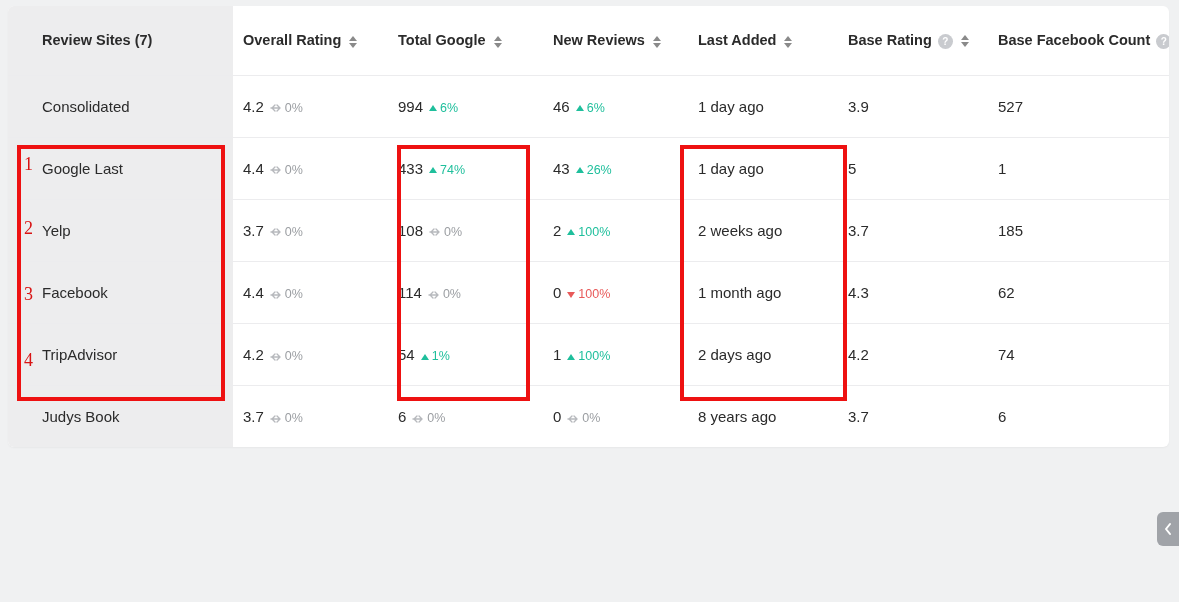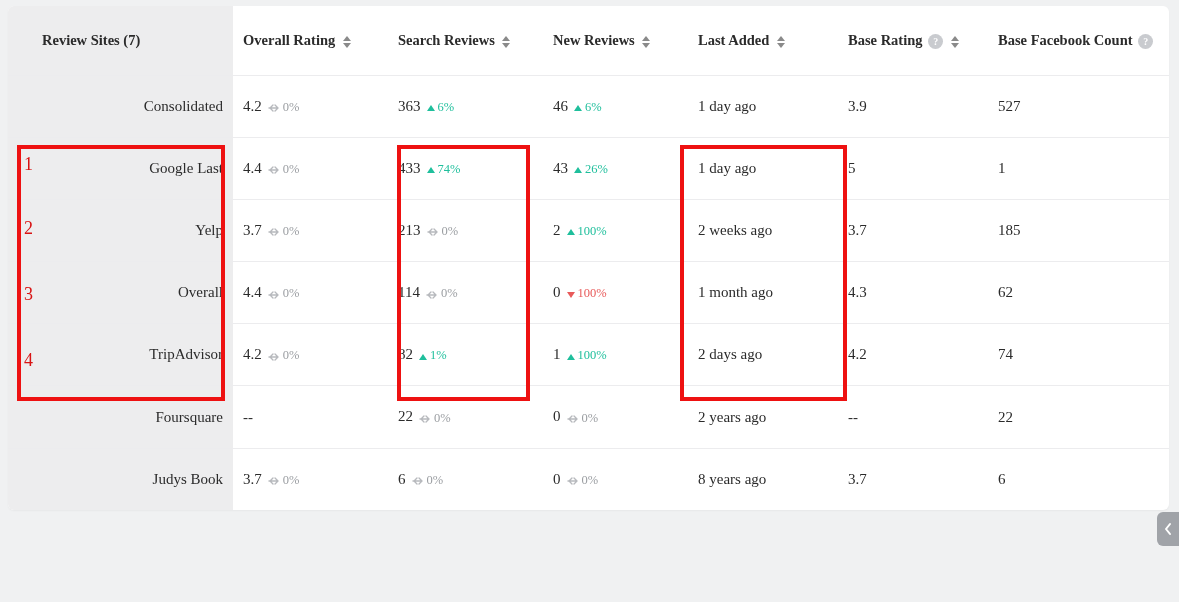--- a/index.html
+++ b/index.html
@@ -12,21 +12,20 @@
     height: 602px;
     overflow: hidden;
     position: relative;
   }
   .card {
     background: #fff;
     border-radius: 6px;
     margin: 6px 10px 0 8px;
     box-shadow: 0 1px 2px rgba(0,0,0,0.04);
     overflow: hidden;
-    font-family: Liberation Serif, serif;
   }
   table {
     width: 100%;
     border-collapse: collapse;
     table-layout: fixed;
   }
   col.c-site   { width: 225px; }
   col.c-overall{ width: 155px; }
   col.c-total  { width: 155px; }
   col.c-new    { width: 145px; }
@@ -52,21 +51,21 @@
     padding: 22px 10px;
     border-top: 1px solid #ececee;
     font-size: 15px;
     color: #2b2b2b;
     white-space: nowrap;
     text-align: left;
   }
   tbody td.site-cell {
     background: #ededee;
     padding-left: 34px;
-    text-align: right;
+    text-align: left;
     font-weight: 400;
   }
 
   .sort {
     display: inline-flex;
     flex-direction: column;
     vertical-align: middle;
     margin-left: 4px;
     line-height: 5px;
   }
@@ -170,21 +169,21 @@
           <span>Review Sites (7)</span>
         </th>
         <th class="center">
           <span>Overall Rating</span>
           <span class="sort">
               <span class="up"></span>
               <span class="down"></span>
             </span>
         </th>
         <th class="center">
-          <span>Search Reviews</span>
+          <span>Total Google</span>
           <span class="sort">
               <span class="up"></span>
               <span class="down"></span>
             </span>
         </th>
         <th class="center">
           <span>New Reviews</span>
           <span class="sort">
               <span class="up"></span>
               <span class="down"></span>
@@ -211,21 +210,21 @@
           
         </th>
       </tr>
     </thead>
     <tbody id="tbody">
         <tr>
           <td class="site-cell">Consolidated</td>
           <td><span class="value">4.2</span><span class="delta flat"><svg width="12" height="8" viewBox="0 0 12 8" fill="none">
                 <path d="M1 4 H9 M7 1 L10 4 L7 7 M5 7 L2 4 L5 1" stroke="#b7b9bd" stroke-width="1.4" stroke-linecap="round" stroke-linejoin="round"></path>
               </svg><span class="txt">0%</span></span></td>
-          <td><span class="value">363</span><span class="delta up"><span class="tri"></span><span class="txt">6%</span></span></td>
+          <td><span class="value">994</span><span class="delta up"><span class="tri"></span><span class="txt">6%</span></span></td>
           <td><span class="value">46</span><span class="delta up"><span class="tri"></span><span class="txt">6%</span></span></td>
           <td>1 day ago</td>
           <td>3.9</td>
           <td>527</td>
         </tr>
         <tr>
           <td class="site-cell">Google Last</td>
           <td><span class="value">4.4</span><span class="delta flat"><svg width="12" height="8" viewBox="0 0 12 8" fill="none">
                 <path d="M1 4 H9 M7 1 L10 4 L7 7 M5 7 L2 4 L5 1" stroke="#b7b9bd" stroke-width="1.4" stroke-linecap="round" stroke-linejoin="round"></path>
               </svg><span class="txt">0%</span></span></td>
@@ -233,64 +232,51 @@
           <td><span class="value">43</span><span class="delta up"><span class="tri"></span><span class="txt">26%</span></span></td>
           <td>1 day ago</td>
           <td>5</td>
           <td>1</td>
         </tr>
         <tr>
           <td class="site-cell">Yelp</td>
           <td><span class="value">3.7</span><span class="delta flat"><svg width="12" height="8" viewBox="0 0 12 8" fill="none">
                 <path d="M1 4 H9 M7 1 L10 4 L7 7 M5 7 L2 4 L5 1" stroke="#b7b9bd" stroke-width="1.4" stroke-linecap="round" stroke-linejoin="round"></path>
               </svg><span class="txt">0%</span></span></td>
-          <td><span class="value">213</span><span class="delta flat"><svg width="12" height="8" viewBox="0 0 12 8" fill="none">
+          <td><span class="value">108</span><span class="delta flat"><svg width="12" height="8" viewBox="0 0 12 8" fill="none">
                 <path d="M1 4 H9 M7 1 L10 4 L7 7 M5 7 L2 4 L5 1" stroke="#b7b9bd" stroke-width="1.4" stroke-linecap="round" stroke-linejoin="round"></path>
               </svg><span class="txt">0%</span></span></td>
           <td><span class="value">2</span><span class="delta up"><span class="tri"></span><span class="txt">100%</span></span></td>
           <td>2 weeks ago</td>
           <td>3.7</td>
           <td>185</td>
         </tr>
         <tr>
-          <td class="site-cell">Overall</td>
+          <td class="site-cell">Facebook</td>
           <td><span class="value">4.4</span><span class="delta flat"><svg width="12" height="8" viewBox="0 0 12 8" fill="none">
                 <path d="M1 4 H9 M7 1 L10 4 L7 7 M5 7 L2 4 L5 1" stroke="#b7b9bd" stroke-width="1.4" stroke-linecap="round" stroke-linejoin="round"></path>
               </svg><span class="txt">0%</span></span></td>
           <td><span class="value">114</span><span class="delta flat"><svg width="12" height="8" viewBox="0 0 12 8" fill="none">
                 <path d="M1 4 H9 M7 1 L10 4 L7 7 M5 7 L2 4 L5 1" stroke="#b7b9bd" stroke-width="1.4" stroke-linecap="round" stroke-linejoin="round"></path>
               </svg><span class="txt">0%</span></span></td>
           <td><span class="value">0</span><span class="delta down"><span class="tri"></span><span class="txt">100%</span></span></td>
           <td>1 month ago</td>
           <td>4.3</td>
           <td>62</td>
         </tr>
         <tr>
           <td class="site-cell">TripAdvisor</td>
           <td><span class="value">4.2</span><span class="delta flat"><svg width="12" height="8" viewBox="0 0 12 8" fill="none">
                 <path d="M1 4 H9 M7 1 L10 4 L7 7 M5 7 L2 4 L5 1" stroke="#b7b9bd" stroke-width="1.4" stroke-linecap="round" stroke-linejoin="round"></path>
               </svg><span class="txt">0%</span></span></td>
-          <td><span class="value">82</span><span class="delta up"><span class="tri"></span><span class="txt">1%</span></span></td>
+          <td><span class="value">54</span><span class="delta up"><span class="tri"></span><span class="txt">1%</span></span></td>
           <td><span class="value">1</span><span class="delta up"><span class="tri"></span><span class="txt">100%</span></span></td>
           <td>2 days ago</td>
           <td>4.2</td>
           <td>74</td>
-        </tr>
-        <tr>
-          <td class="site-cell">Foursquare</td>
-          <td><span class="value">--</span></td>
-          <td><span class="value">22</span><span class="delta flat"><svg width="12" height="8" viewBox="0 0 12 8" fill="none">
-                <path d="M1 4 H9 M7 1 L10 4 L7 7 M5 7 L2 4 L5 1" stroke="#b7b9bd" stroke-width="1.4" stroke-linecap="round" stroke-linejoin="round"></path>
-              </svg><span class="txt">0%</span></span></td>
-          <td><span class="value">0</span><span class="delta flat"><svg width="12" height="8" viewBox="0 0 12 8" fill="none">
-                <path d="M1 4 H9 M7 1 L10 4 L7 7 M5 7 L2 4 L5 1" stroke="#b7b9bd" stroke-width="1.4" stroke-linecap="round" stroke-linejoin="round"></path>
-              </svg><span class="txt">0%</span></span></td>
-          <td>2 years ago</td>
-          <td>--</td>
-          <td>22</td>
         </tr>
         <tr>
           <td class="site-cell">Judys Book</td>
           <td><span class="value">3.7</span><span class="delta flat"><svg width="12" height="8" viewBox="0 0 12 8" fill="none">
                 <path d="M1 4 H9 M7 1 L10 4 L7 7 M5 7 L2 4 L5 1" stroke="#b7b9bd" stroke-width="1.4" stroke-linecap="round" stroke-linejoin="round"></path>
               </svg><span class="txt">0%</span></span></td>
           <td><span class="value">6</span><span class="delta flat"><svg width="12" height="8" viewBox="0 0 12 8" fill="none">
                 <path d="M1 4 H9 M7 1 L10 4 L7 7 M5 7 L2 4 L5 1" stroke="#b7b9bd" stroke-width="1.4" stroke-linecap="round" stroke-linejoin="round"></path>
               </svg><span class="txt">0%</span></span></td>
           <td><span class="value">0</span><span class="delta flat"><svg width="12" height="8" viewBox="0 0 12 8" fill="none">

